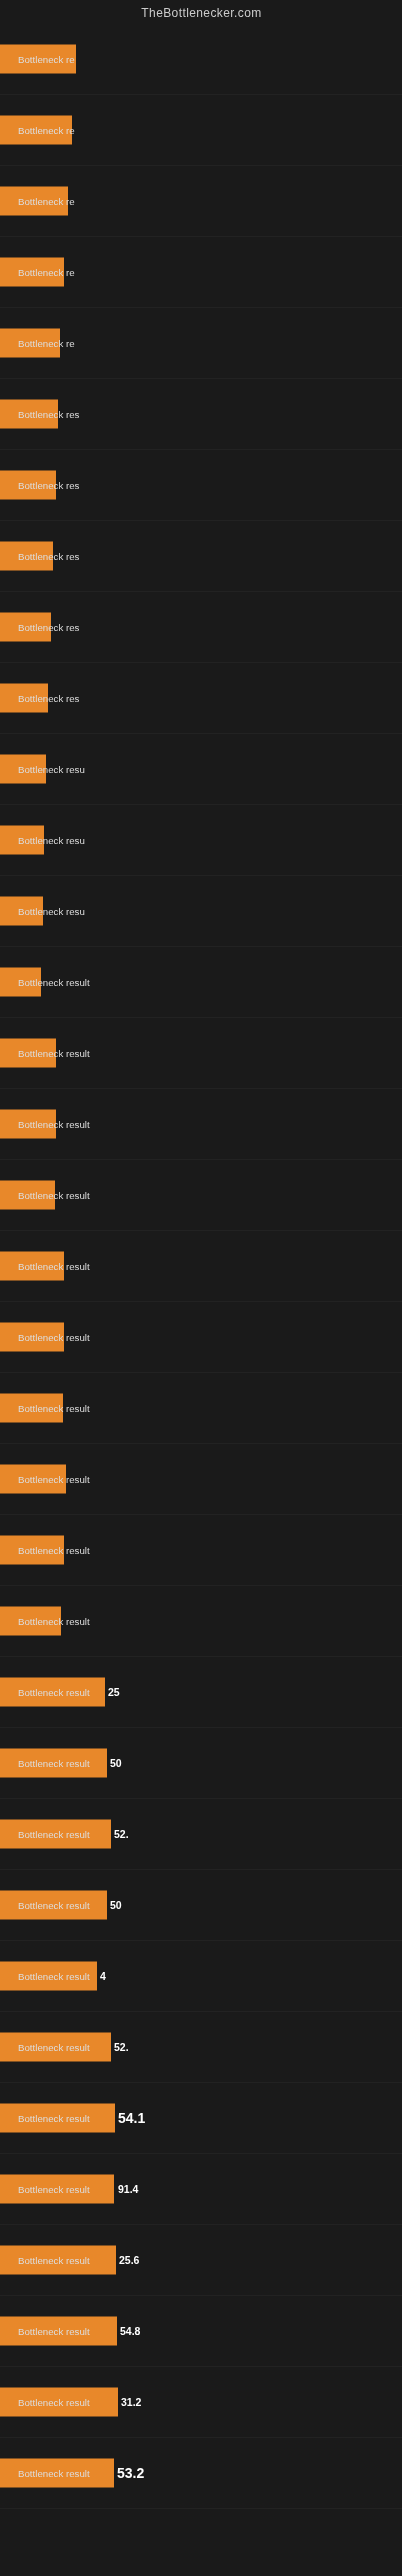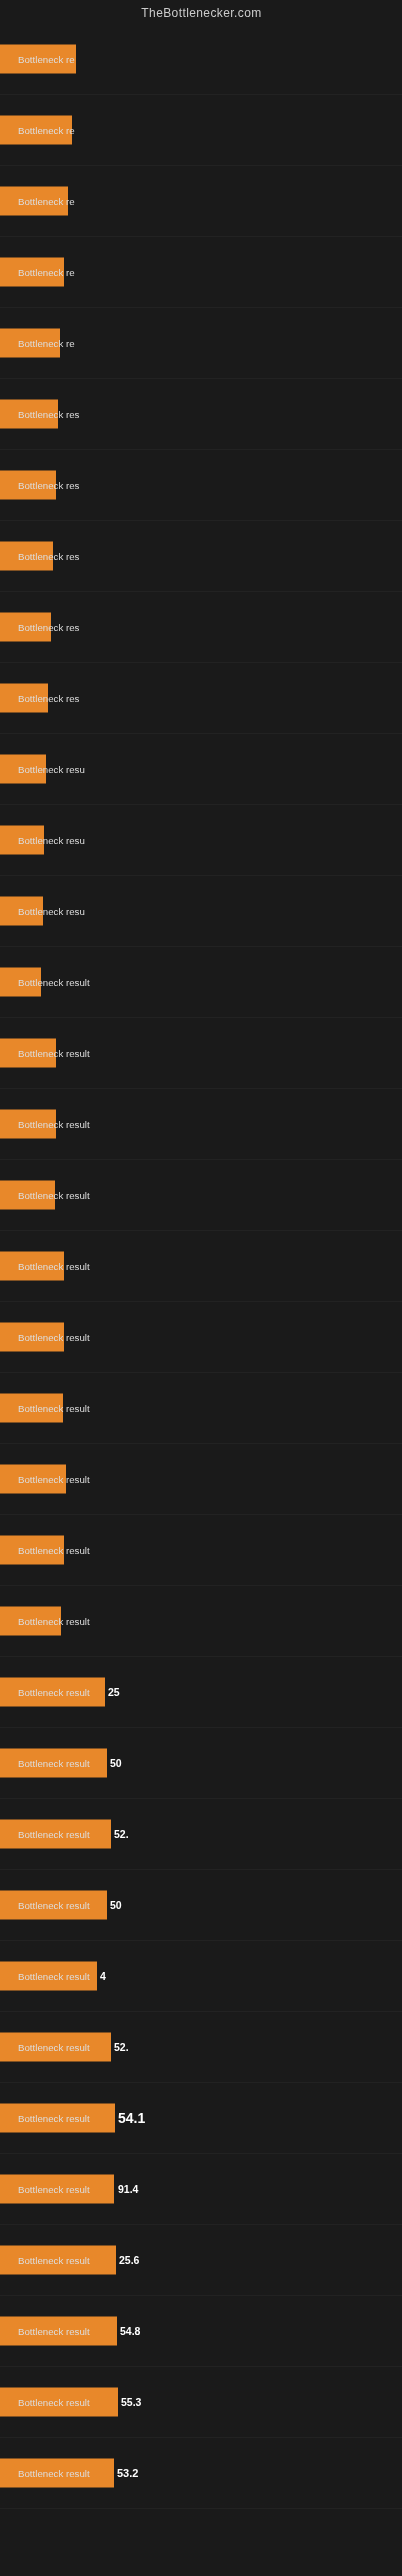--- a/index.html
+++ b/index.html
@@ -270,23 +270,23 @@
         <div class="bar" style="width: 117px;"></div>
       </div>
       <span class="bar-label">Bottleneck result</span>
       <span style="position: absolute; left: 120px; top: 50%; transform: translateY(-50%); color: rgb(255, 255, 255); font-size: 10.5px; font-weight: bold;">54.8</span>
     </div>
     <div class="bar-row">
       <div class="bar-container" style="width: 118px;">
         <div class="bar" style="width: 118px;"></div>
       </div>
       <span class="bar-label">Bottleneck result</span>
-      <span style="position: absolute; left: 121px; top: 50%; transform: translateY(-50%); color: rgb(255, 255, 255); font-size: 10.5px; font-weight: bold;">55.3</span>
+      <span style="position: absolute; left: 121px; top: 50%; transform: translateY(-50%); color: rgb(255, 255, 255); font-size: 10.5px; font-weight: bold;">31.2</span>
     </div>
     <div class="bar-row">
       <div class="bar-container" style="width: 114px;">
         <div class="bar" style="width: 114px;"></div>
       </div>
       <span class="bar-label">Bottleneck result</span>
-      <span style="position: absolute; left: 117px; top: 50%; transform: translateY(-50%); color: rgb(255, 255, 255); font-size: 11px; font-weight: bold;">53.2</span>
+      <span style="position: absolute; left: 117px; top: 50%; transform: translateY(-50%); color: rgb(255, 255, 255); font-size: 14px; font-weight: bold;">53.2</span>
     </div>
   </div>
 
 
 </body></html>

